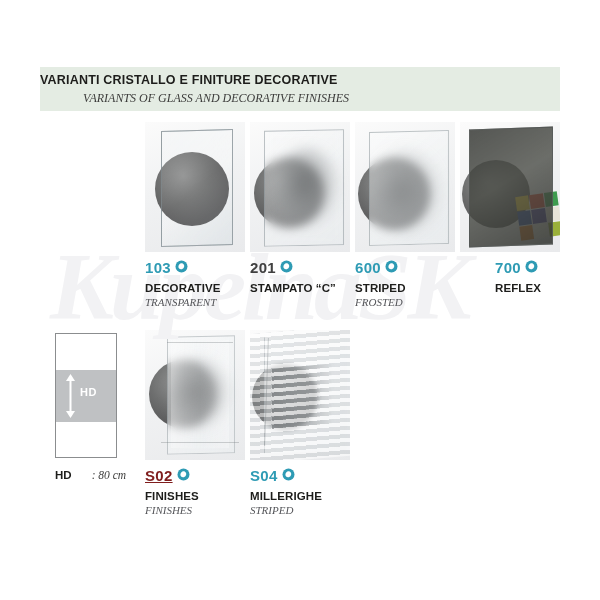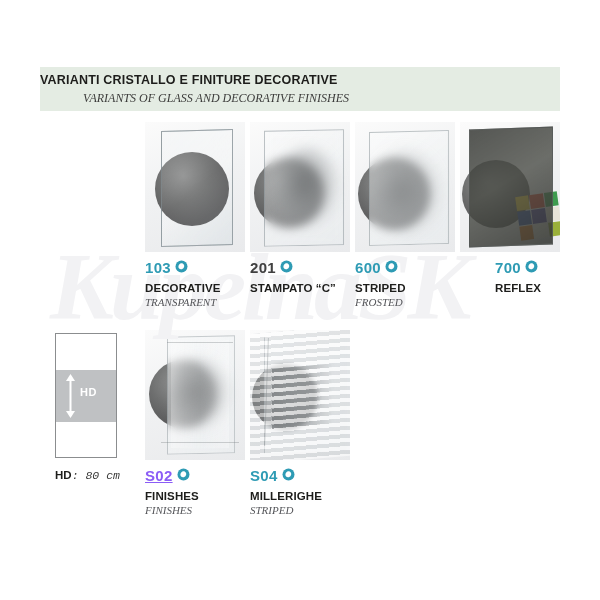--- a/index.html
+++ b/index.html
@@ -108,21 +108,21 @@
   .hd-arrow{position:absolute;left:9px;top:4px;height:44px;width:11px;}
   .hd-text{
     position:absolute;left:24px;top:16px;
     font-size:11px;font-weight:700;color:#fff;letter-spacing:.5px;
   }
   .hd-caption{
     position:absolute;left:55px;top:469px;z-index:6;
     font-size:11.5px;color:#1d1d1b;white-space:nowrap;
   }
   .hd-caption b{font-weight:700;}
-  .hd-caption i{font-family:Liberation Mono, monospace;font-style:italic;color:#3c3c3b;}
+  .hd-caption i{font-family:Liberation Serif, serif;font-style:italic;color:#3c3c3b;margin-left:20px;}
 
   
   .checker{position:absolute;display:grid;gap:1px;}
   .checker div{width:100%;height:100%;}
 </style>
 </head>
 <body>
 
 <div class="watermark">KupelnaSK</div>
 
@@ -253,21 +253,21 @@
   <div class="bg"></div>
   <div class="sphere" style="left:2px;top:34px;width:66px;height:66px;"></div>
   <div style="position:absolute;left:14px;top:6px;width:86px;height:116px;transform:skewY(-2deg);backdrop-filter:blur(2px);background:linear-gradient(120deg,rgba(248,250,251,.45),rgba(238,242,244,.40));border-left:1px solid rgba(140,148,152,.45);"></div>
   <div style="position:absolute;left:0;top:0;right:0;bottom:0;transform:skewY(-5deg);background:repeating-linear-gradient(180deg, rgba(255,255,255,.55) 0px, rgba(255,255,255,.55) 4px, rgba(176,182,186,.30) 4px, rgba(176,182,186,.30) 8px);"></div>
   <div style="position:absolute;left:22px;top:36px;width:62px;height:62px;transform:skewY(-5deg);background:repeating-linear-gradient(180deg, rgba(92,96,98,.55) 0px, rgba(92,96,98,.55) 4px, rgba(255,255,255,.10) 4px, rgba(255,255,255,.10) 8px);-webkit-mask-image:linear-gradient(90deg, rgba(0,0,0,.95) 0%, rgba(0,0,0,.5) 60%, rgba(0,0,0,0) 100%);mask-image:linear-gradient(90deg, rgba(0,0,0,.95) 0%, rgba(0,0,0,.5) 60%, rgba(0,0,0,0) 100%);"></div>
   <div class="shadowline" style="left:16px;top:8px;width:1px;height:108px;transform:rotate(2deg);"></div>
 </div>
 
 <div class="label-block" style="left:145px;top:468px;">
   <div class="code-row">
-    <span class="code" style="color: #8b5cf6; text-decoration: underline;">S02</span>
+    <span class="code" style="color: #7f1d1d; text-decoration: underline;">S02</span>
     <span class="finish-icon">
       <svg width="13" height="13" viewBox="0 0 13 13">
           <circle cx="6.5" cy="6.5" r="6" fill="#2e9bb4"></circle>
           <path d="M4.2 4.4 C5.6 2.8 8.2 3.1 9.0 4.9 C9.8 6.8 8.3 9.1 6.2 9.2 C4.6 9.3 3.4 8.2 3.4 6.8 C3.4 5.9 3.7 5.0 4.2 4.4 Z" fill="#ffffff"></path>
         </svg>
     </span>
   </div>
   <div class="name">FINISHES</div>
   <div class="name-en">FINISHES</div>
 </div>

